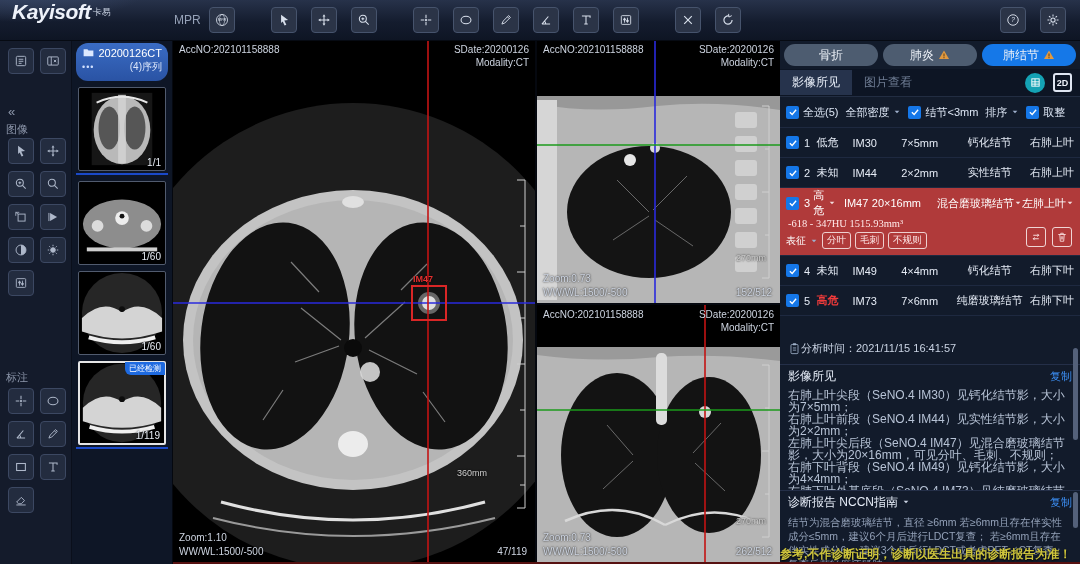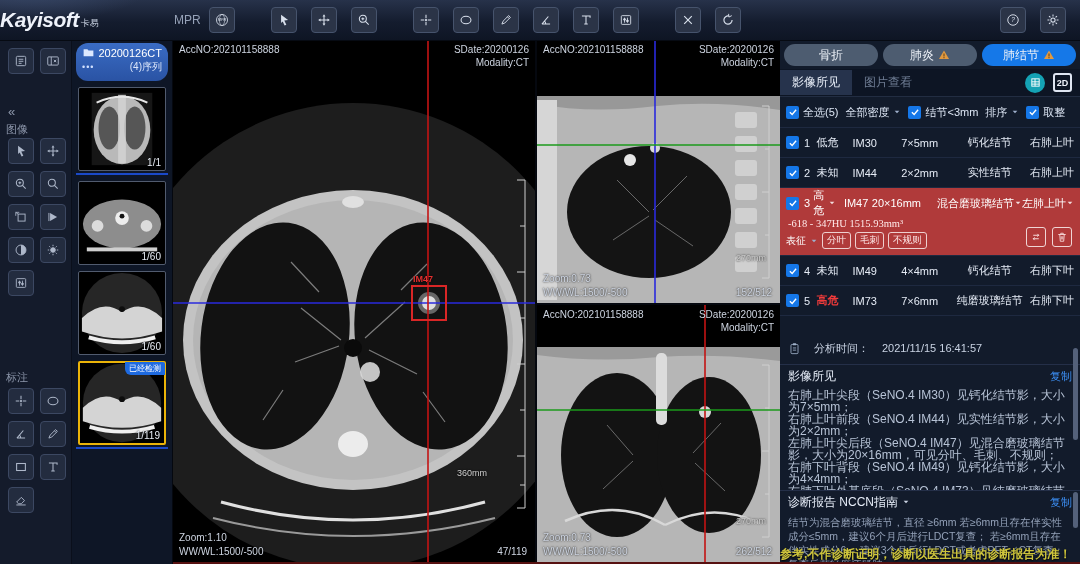--- a/index.html
+++ b/index.html
@@ -6,21 +6,21 @@
   body{width:1080px;height:564px;position:relative;overflow:hidden;
        font-family:"Liberation Sans","DejaVu Sans",sans-serif;color:#dfe6f0;
        -webkit-font-smoothing:antialiased;}
   .ic{display:inline-block;width:14px;height:14px;line-height:0;vertical-align:middle;}
   .ic svg{width:100%;height:100%;display:block;}
 
   
   #topbar{position:absolute;left:0;top:0;width:1080px;height:40px;
     background:linear-gradient(180deg,#27324a 0%,#141c2e 55%,#0e1524 100%);
     display:flex;align-items:center;z-index:50;border-bottom:1px solid #060a12;}
-  #logo{width:168px;height:40px;display:flex;align-items:center;box-sizing:border-box;
+  #logo{width:168px;height:40px;display:flex;align-items:flex-start;padding-left:12px;box-sizing:border-box;
     background:radial-gradient(120% 160% at 18% -40%, #3a4a6b 0%, rgba(20,28,46,0) 60%);}
   #logo .main{font-size:21px;font-weight:bold;font-style:italic;color:#eef2fa;letter-spacing:-0.5px;}
   #logo .sub{font-size:9px;color:#cdd6e6;margin-left:2px;margin-top:6px;}
   #mpr-label{font-size:12px;color:#96a2b8;margin:0 8px 0 6px;}
   #topbar-tools{display:flex;align-items:center;}
   .tbtn{width:26px;height:26px;border-radius:4px;background:#2b3447;border:1px solid #46536c;
     color:#d9e0ec;display:inline-flex;align-items:center;justify-content:center;margin-right:14px;
     padding:0;cursor:pointer;}
   .tbtn.gap{margin-left:22px;}
   #topbar-right{margin-left:auto;display:flex;align-items:center;padding-right:14px;}
@@ -38,21 +38,21 @@
     padding:3px 6px;box-sizing:border-box;cursor:pointer;}
   #series-header .r1{display:flex;align-items:center;justify-content:space-between;}
   #series-header .r1 .t{font-size:11px;color:#fff;}
   #series-header .r2{display:flex;align-items:center;justify-content:space-between;margin-top:1px;}
   #series-header .r2 .dots{font-size:9px;color:#cfe0ff;letter-spacing:1px;}
   #series-header .r2 .c{font-size:10px;color:#dbe6fa;}
   .thumb{position:relative;width:88px;height:84px;margin:6px auto 2px auto;background:#000;
     border:1px solid #515b6e;border-radius:2px;box-sizing:border-box;cursor:pointer;}
   .thumb svg{width:100%;height:100%;display:block;}
   .thumb .tlabel{position:absolute;right:4px;bottom:2px;font-size:10px;color:#e8edf5;text-shadow:0 0 2px #000;}
-  .thumb.selected{border:2px solid #eab308;}
+  .thumb.selected{border:2px solid #e5e5e5;}
   .thumb .badge{position:absolute;right:-1px;top:-1px;background:#1e6ae0;color:#fff;font-size:8px;
     padding:1px 4px;border-radius:0 2px 0 6px;}
   .thumb-sep{width:92px;height:2px;background:#1a49c8;margin:2px auto 0 auto;}
   
   .vp{position:absolute;background:#000;overflow:hidden;cursor:crosshair;}
   #vp-axial{left:173px;top:40px;width:362px;height:522px;}
   #vp-sag{left:537px;top:40px;width:243px;height:263px;}
   #vp-cor{left:537px;top:305px;width:243px;height:257px;}
   .vp svg.scene{position:absolute;left:0;top:0;}
   .ov{position:absolute;font-size:10px;color:#cdd4e0;text-shadow:0 0 2px #000;white-space:nowrap;}
@@ -104,21 +104,21 @@
   #sel-row .hdr{display:flex;align-items:center;height:26px;font-size:11px;color:#fff;}
   #sel-row .hdr .caret{color:#f3dcdc;}
   #sel-row .hu{font-size:10.5px;color:#ffe9e9;margin:2px 0 3px 2px;font-family:Liberation Serif, serif;}
   #sel-row .tags{display:flex;align-items:center;gap:4px;font-size:10px;color:#fff;}
   .chip{border:1px solid #eecfcf;border-radius:3px;padding:1px 4px;font-size:9.5px;color:#ffeaea;}
   #sel-actions{position:absolute;right:8px;bottom:8px;display:flex;gap:6px;}
   .sel-abtn{width:20px;height:20px;border:1px solid #f0d5d5;border-radius:3px;background:transparent;
     color:#ffecec;display:flex;align-items:center;justify-content:center;cursor:pointer;padding:0;}
   .sel-abtn .ic{width:12px;height:12px;}
   
-  #analysis-row{display:flex;align-items:center;gap:13px;height:20px;margin:22px 0 6px 8px;
+  #analysis-row{display:flex;align-items:center;gap:0;height:20px;margin:22px 0 6px 8px;
     font-size:11px;color:#c9d3e3;}
   #analysis-row .ic{width:13px;height:13px;color:#9fb0c8;}
   .sec-hdr{display:flex;align-items:center;height:22px;border-top:1px solid #242f48;padding:0 8px;}
   .sec-hdr .t{font-size:12px;color:#e6edf8;}
   .sec-hdr .copy{margin-left:auto;font-size:11px;color:#3b8df2;cursor:pointer;}
   #findings-text{height:101px;overflow:hidden;padding:2px 14px 0 8px;position:relative;}
   #findings-text p{margin:0;font-size:12px;line-height:12px;color:#b7c3d6;}
   .scrollthumb{position:absolute;right:2px;width:5px;border-radius:3px;background:#54617a;}
   #report-text{height:50px;overflow:hidden;padding:2px 14px 0 8px;font-size:10.5px;line-height:14px;color:#93a1b8;}
   #disclaimer{position:absolute;left:0;bottom:1px;width:300px;font-size:12px;font-weight:bold;color:#cdc43c;

